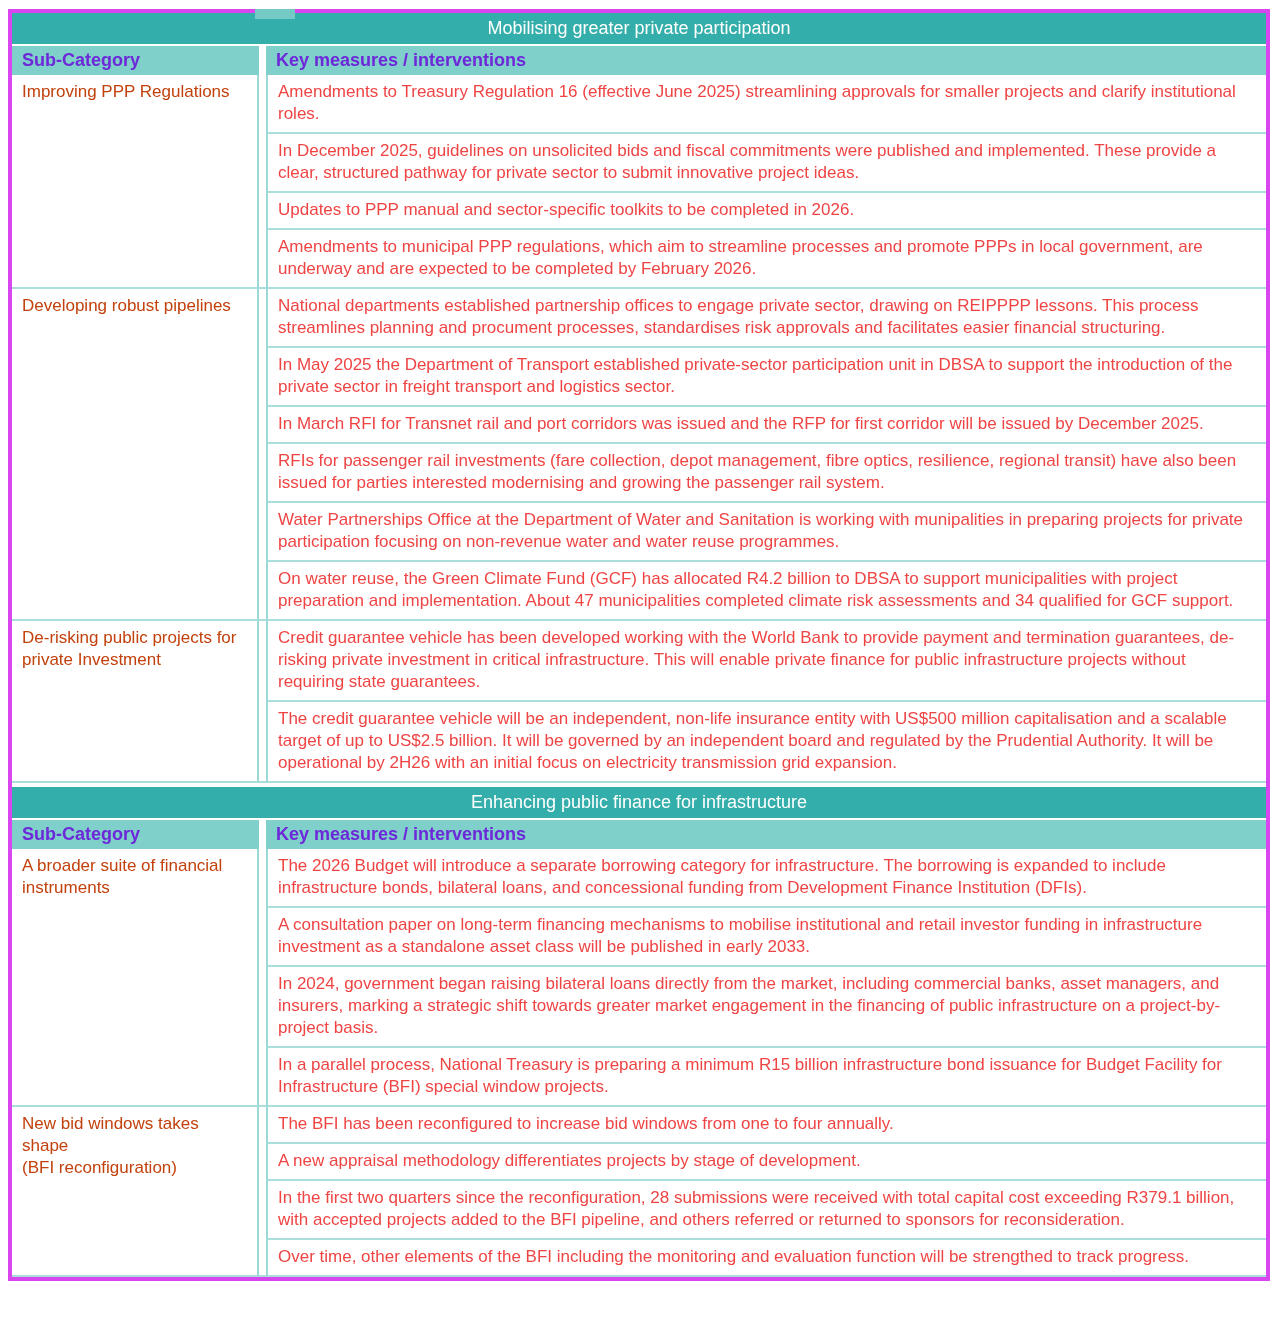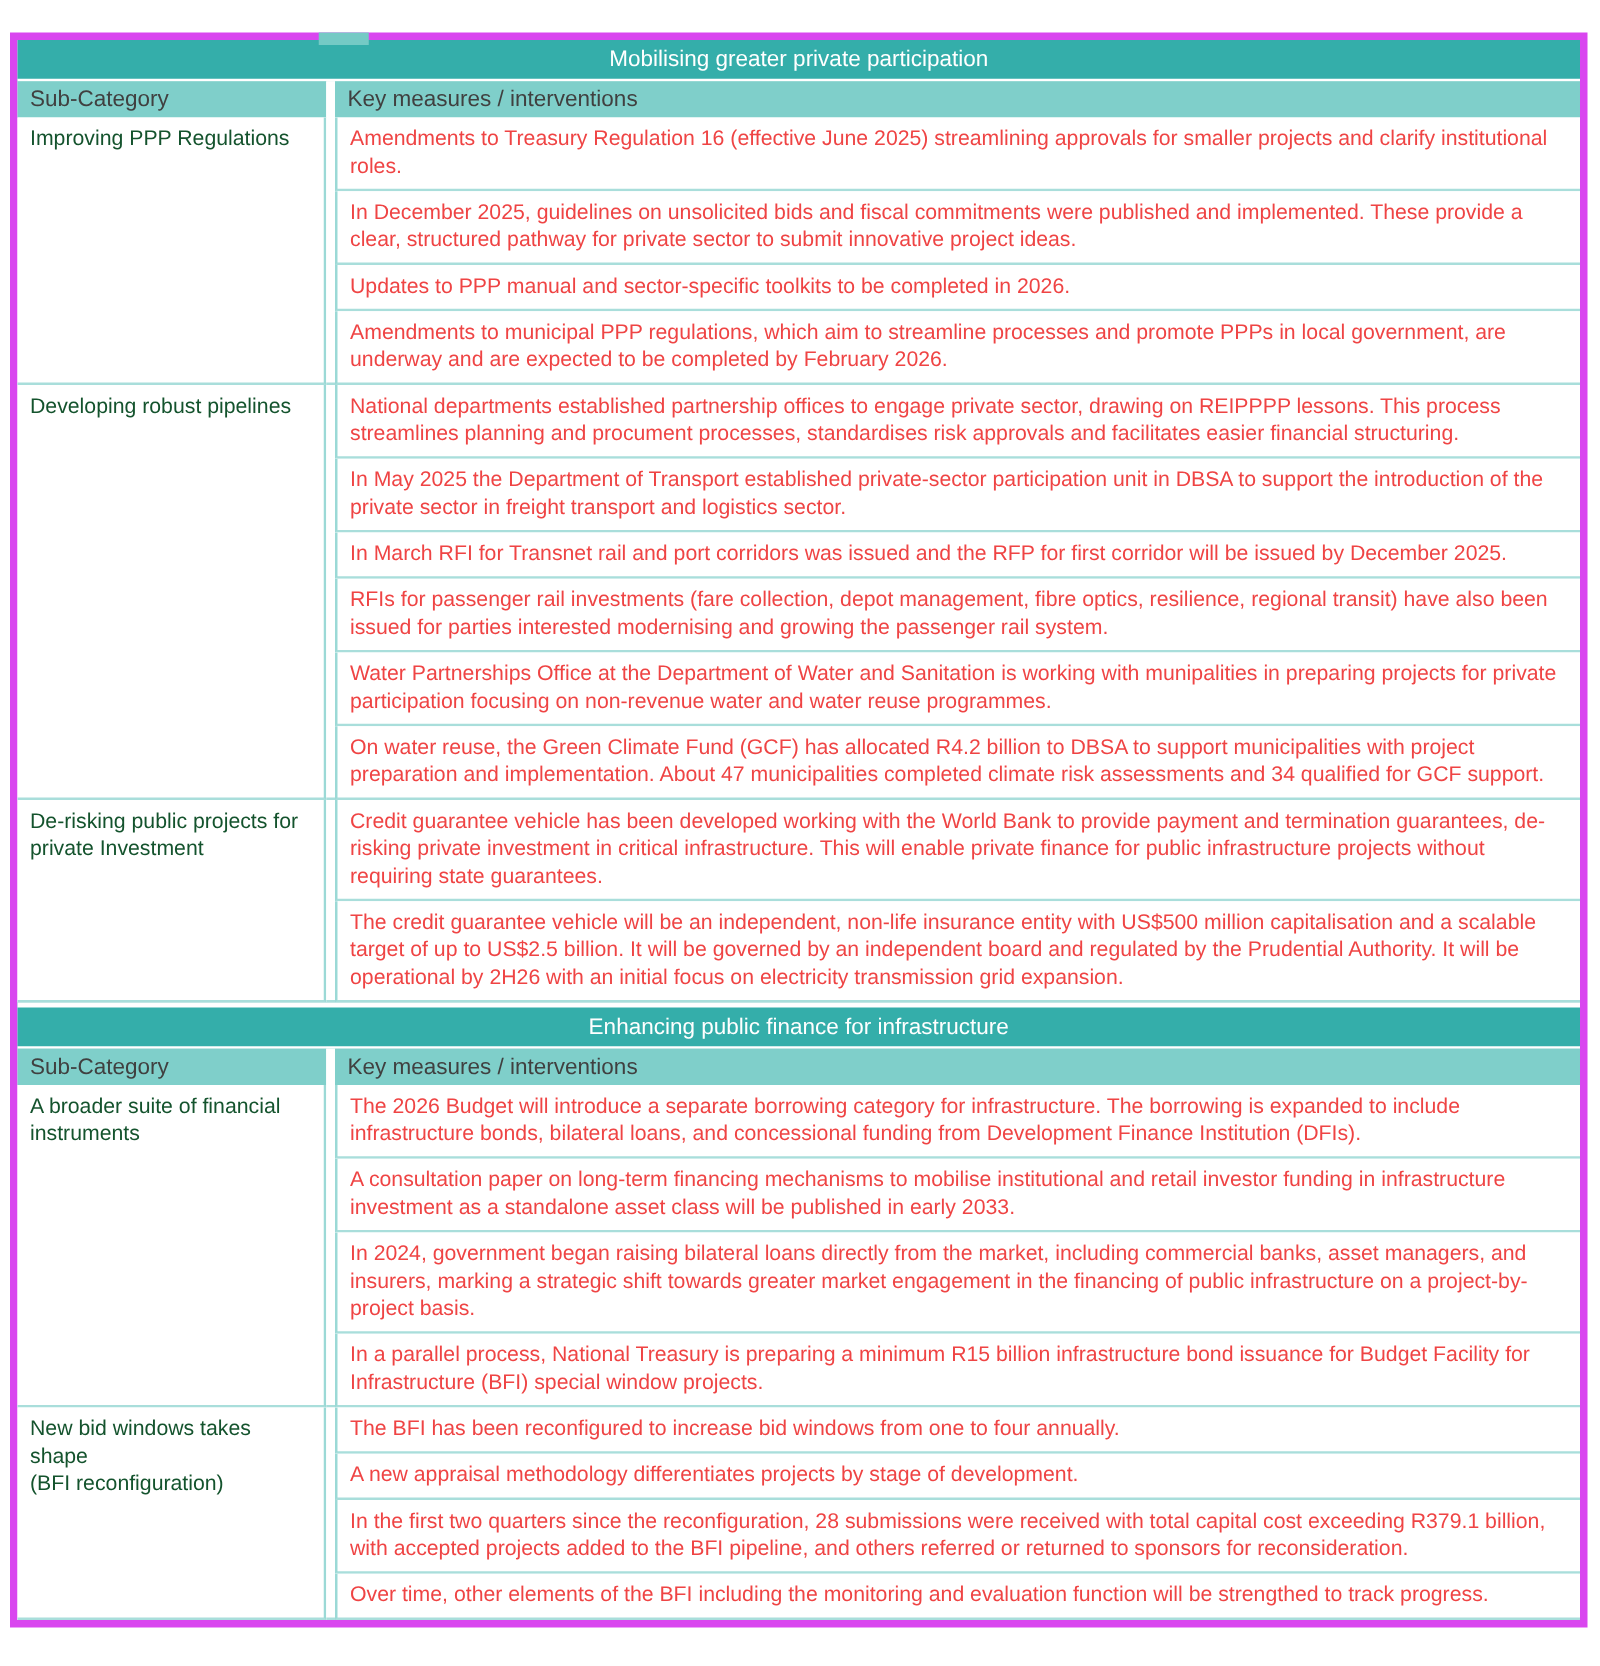--- a/index.html
+++ b/index.html
@@ -20,22 +20,22 @@
     top: 0;
     width: 40px;
     height: 10px;
     background: #74cac5;
   }
   table.policy-table {
     border-collapse: separate;
     border-spacing: 0;
     table-layout: fixed;
     width: 1262px;
-    margin: 26px 0 0 8px;
-    border: 6px solid #d946ef;
+    margin: 9px 0 0 8px;
+    border: 4px solid #d946ef;
   }
   col.c-sub  { width: 247px; }
   col.c-gap  { width: 7px; }
   col.c-meas { width: auto; }
 
   td, th {
     vertical-align: top;
     font-size: 17px;
     line-height: 22px;
     word-wrap: break-word;
@@ -48,35 +48,35 @@
     text-align: center;
     padding: 4px 8px 5px 8px;
     border-bottom: 2px solid #ffffff;
   }
   .section-gap .section-title {
     border-top: 4px solid #ffffff;
     text-align: center;
   }
   th.col-h {
     background: #7fcfca;
-    color: #404040;
-    font-weight: 400;
+    color: #6d28d9;
+    font-weight: 700;
     font-size: 18px;
     text-align: left;
     padding: 3px 8px 4px 10px;
   }
   td.gap {
     background: #ffffff;
     padding: 0;
   }
   td.gap-group {
     border-bottom: 2px solid #a9dedb;
   }
   td.sub {
-    color: #14532d;
+    color: #c2410c;
     padding: 6px 16px 6px 10px;
     border-right: 2px solid #9bd9d6;
     border-bottom: 2px solid #a9dedb;
     background: #ffffff;
     white-space: pre-line;
   }
   td.measure {
     color: #ef4444;
     padding: 6px 10px 7px 10px;
     border-left: 2px solid #9bd9d6;

